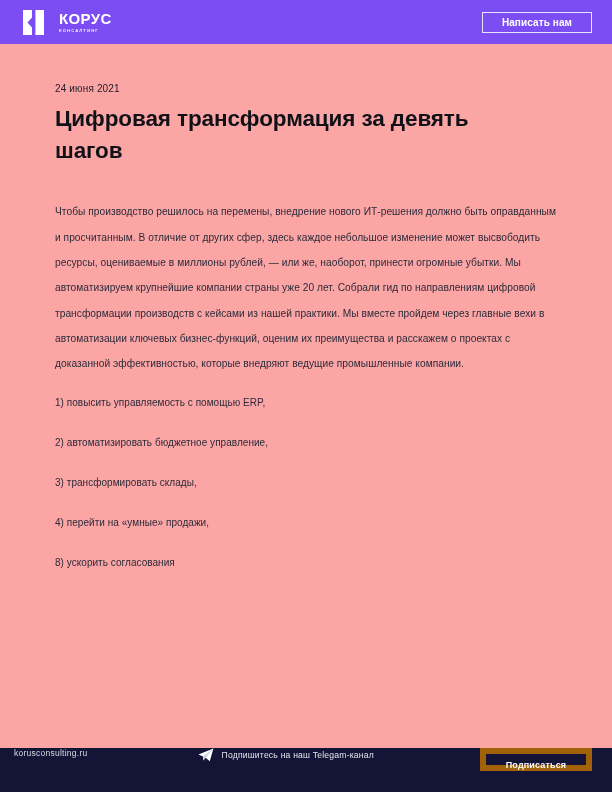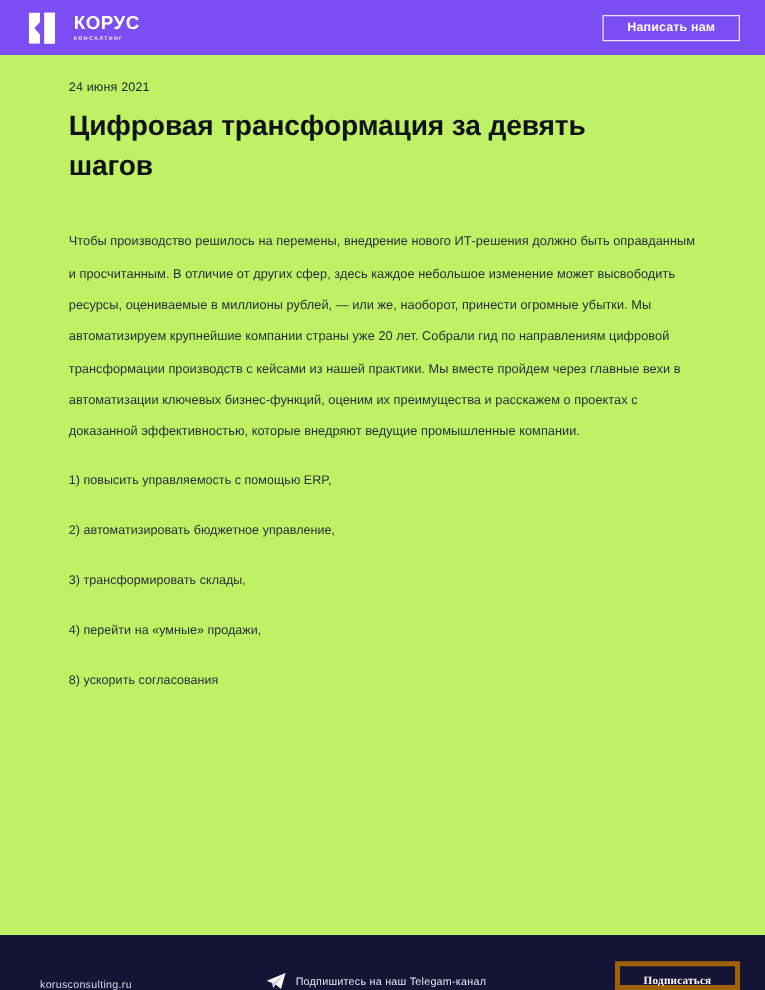--- a/index.html
+++ b/index.html
@@ -14,21 +14,21 @@
     overflow: hidden;
     position: relative;
   }
 
   .page {
     width: 612px;
     height: 792px;
     position: relative;
     display: flex;
     flex-direction: column;
-    background: #bef264;
+    background: #fca5a5;
   }
 
   
   .header {
     height: 44px;
     background: #7b4df3;
     display: flex;
     align-items: center;
     justify-content: space-between;
     padding: 0 20px 0 23px;
@@ -95,21 +95,21 @@
   .content {
     flex: 1 1 auto;
     padding: 0 47px 0 55px;
     box-sizing: border-box;
     overflow: hidden;
   }
 
   .date {
     font-size: 10px;
     color: #1c1c28;
-    margin-top: 21px;
+    margin-top: 39px;
     letter-spacing: 0.15px;
   }
 
   .title {
     font-size: 22.5px;
     font-weight: bold;
     color: #111118;
     line-height: 1.43;
     letter-spacing: -0.1px;
     margin-top: 9px;
@@ -139,22 +139,22 @@
     line-height: 2.48;
     margin-top: 15px;
     letter-spacing: 0.04px;
   }
 
   
   .footer {
     height: 44px;
     background: #141436;
     display: flex;
-    align-items: flex-end;
-    padding: 0 20px 0 32px;
+    align-items: flex-start;
+    padding: 0 20px 0 14px;
     box-sizing: border-box;
     flex: 0 0 auto;
   }
 
   .footer-site {
     color: #d8d8e4;
     font-size: 8.5px;
     letter-spacing: 0.25px;
     flex: 0 0 auto;
   }
@@ -176,29 +176,29 @@
   }
 
   .footer-cta-text {
     color: #e4e4ee;
     font-size: 8.6px;
     letter-spacing: 0.2px;
     white-space: nowrap;
   }
 
   .footer-btn {
-    border: 4px solid #a16207;
+    border: 6px solid #a16207;
     background: transparent;
     color: #ffffff;
-    font-family: Liberation Serif, serif;
+    font-family: Liberation Sans, sans-serif;
     font-size: 9px;
     font-weight: bold;
     letter-spacing: 0.15px;
     height: 23px;
-    width: 100px;
+    width: 112px;
     line-height: 21px;
     text-align: center;
     cursor: pointer;
     box-sizing: border-box;
     flex: 0 0 auto;
     margin-left: 26px;
   }
 </style>
 </head>
 <body>

